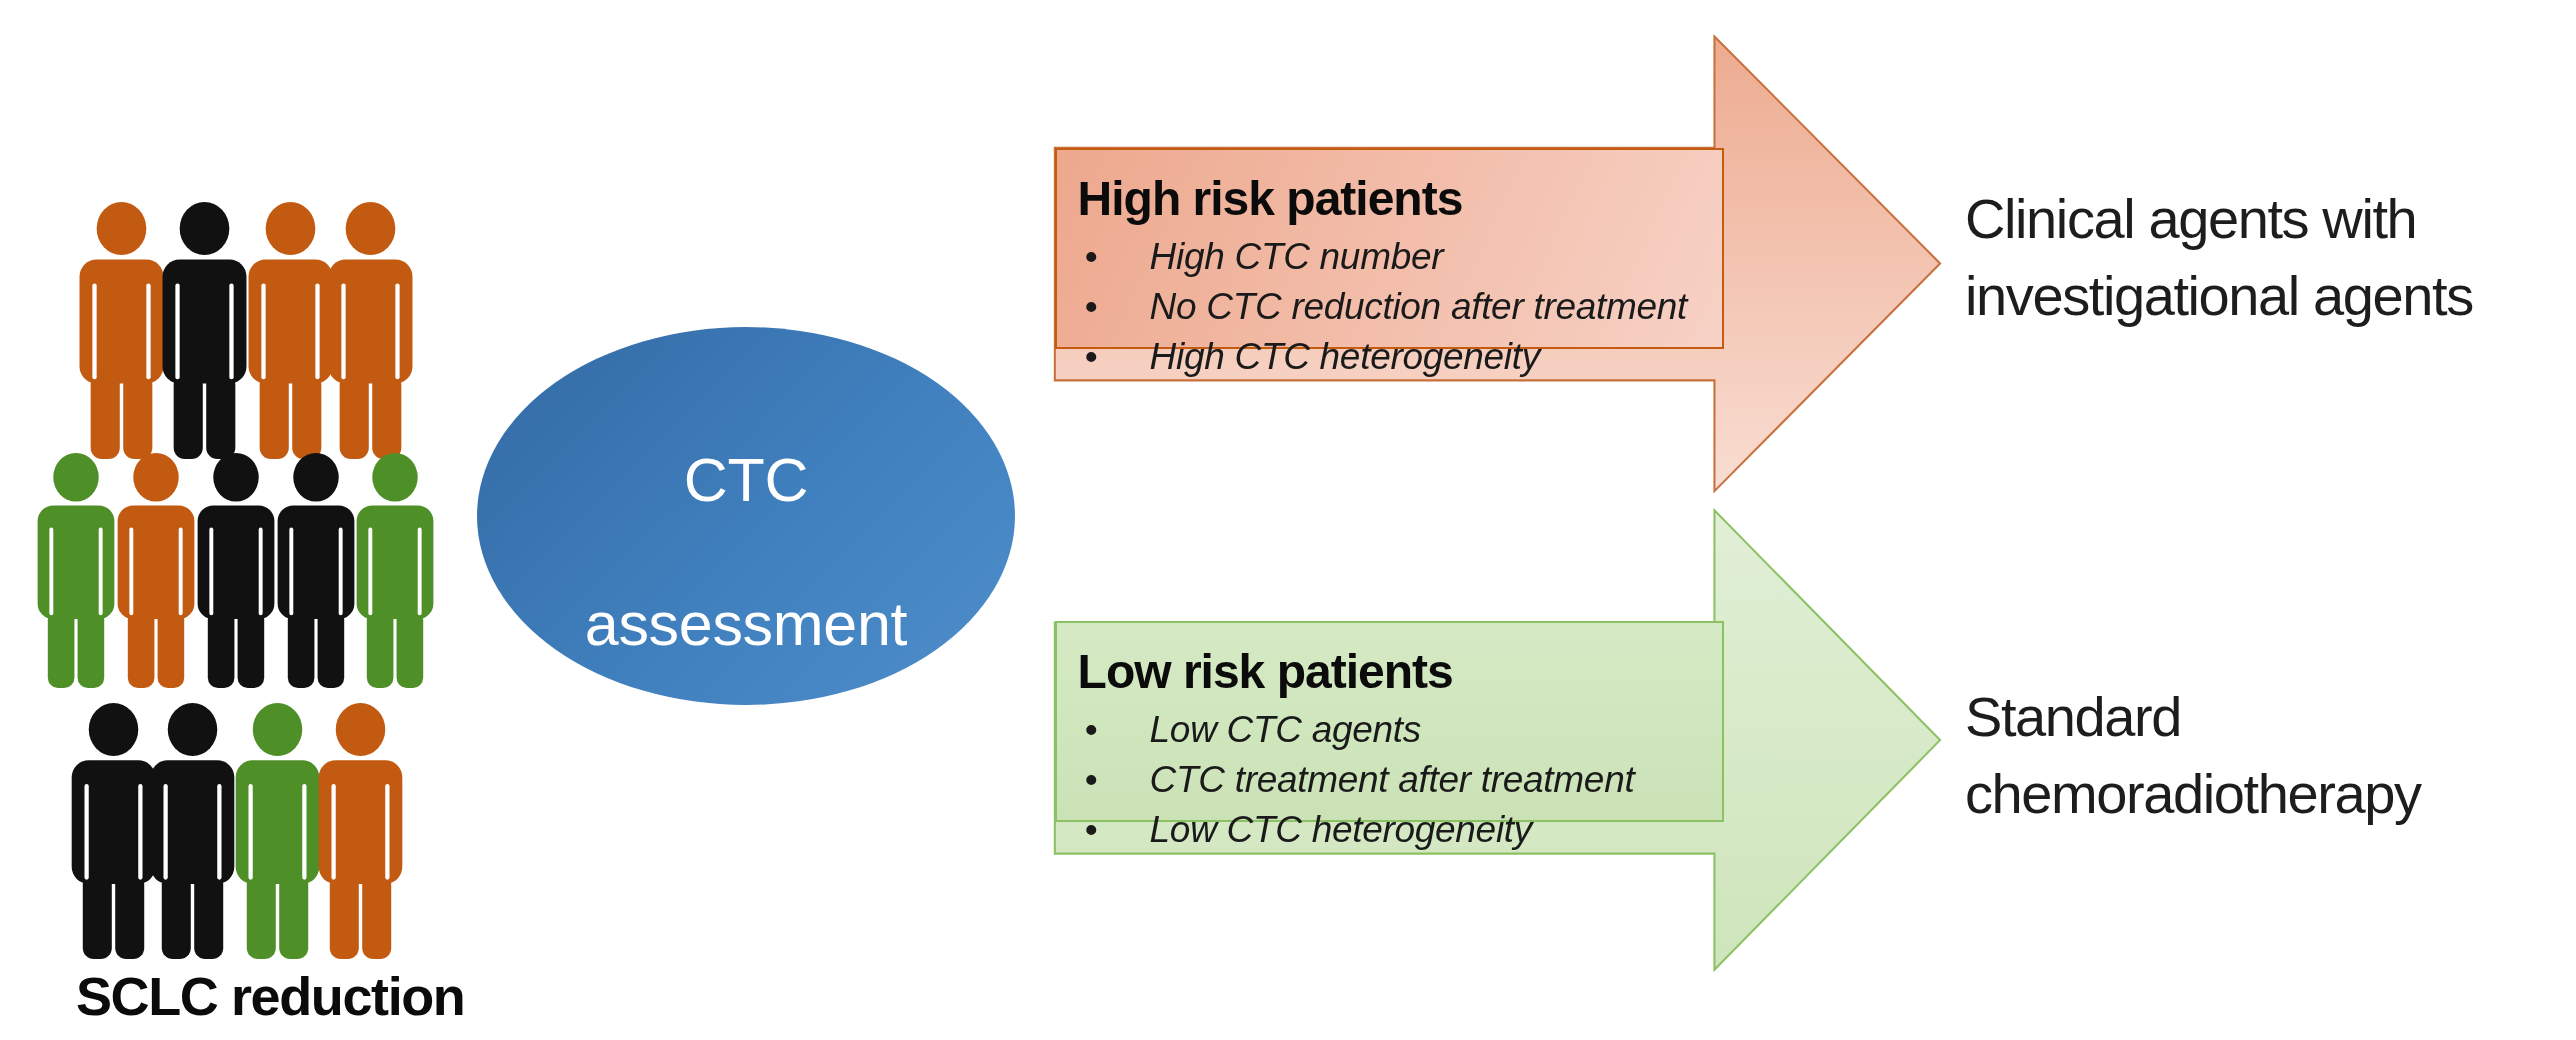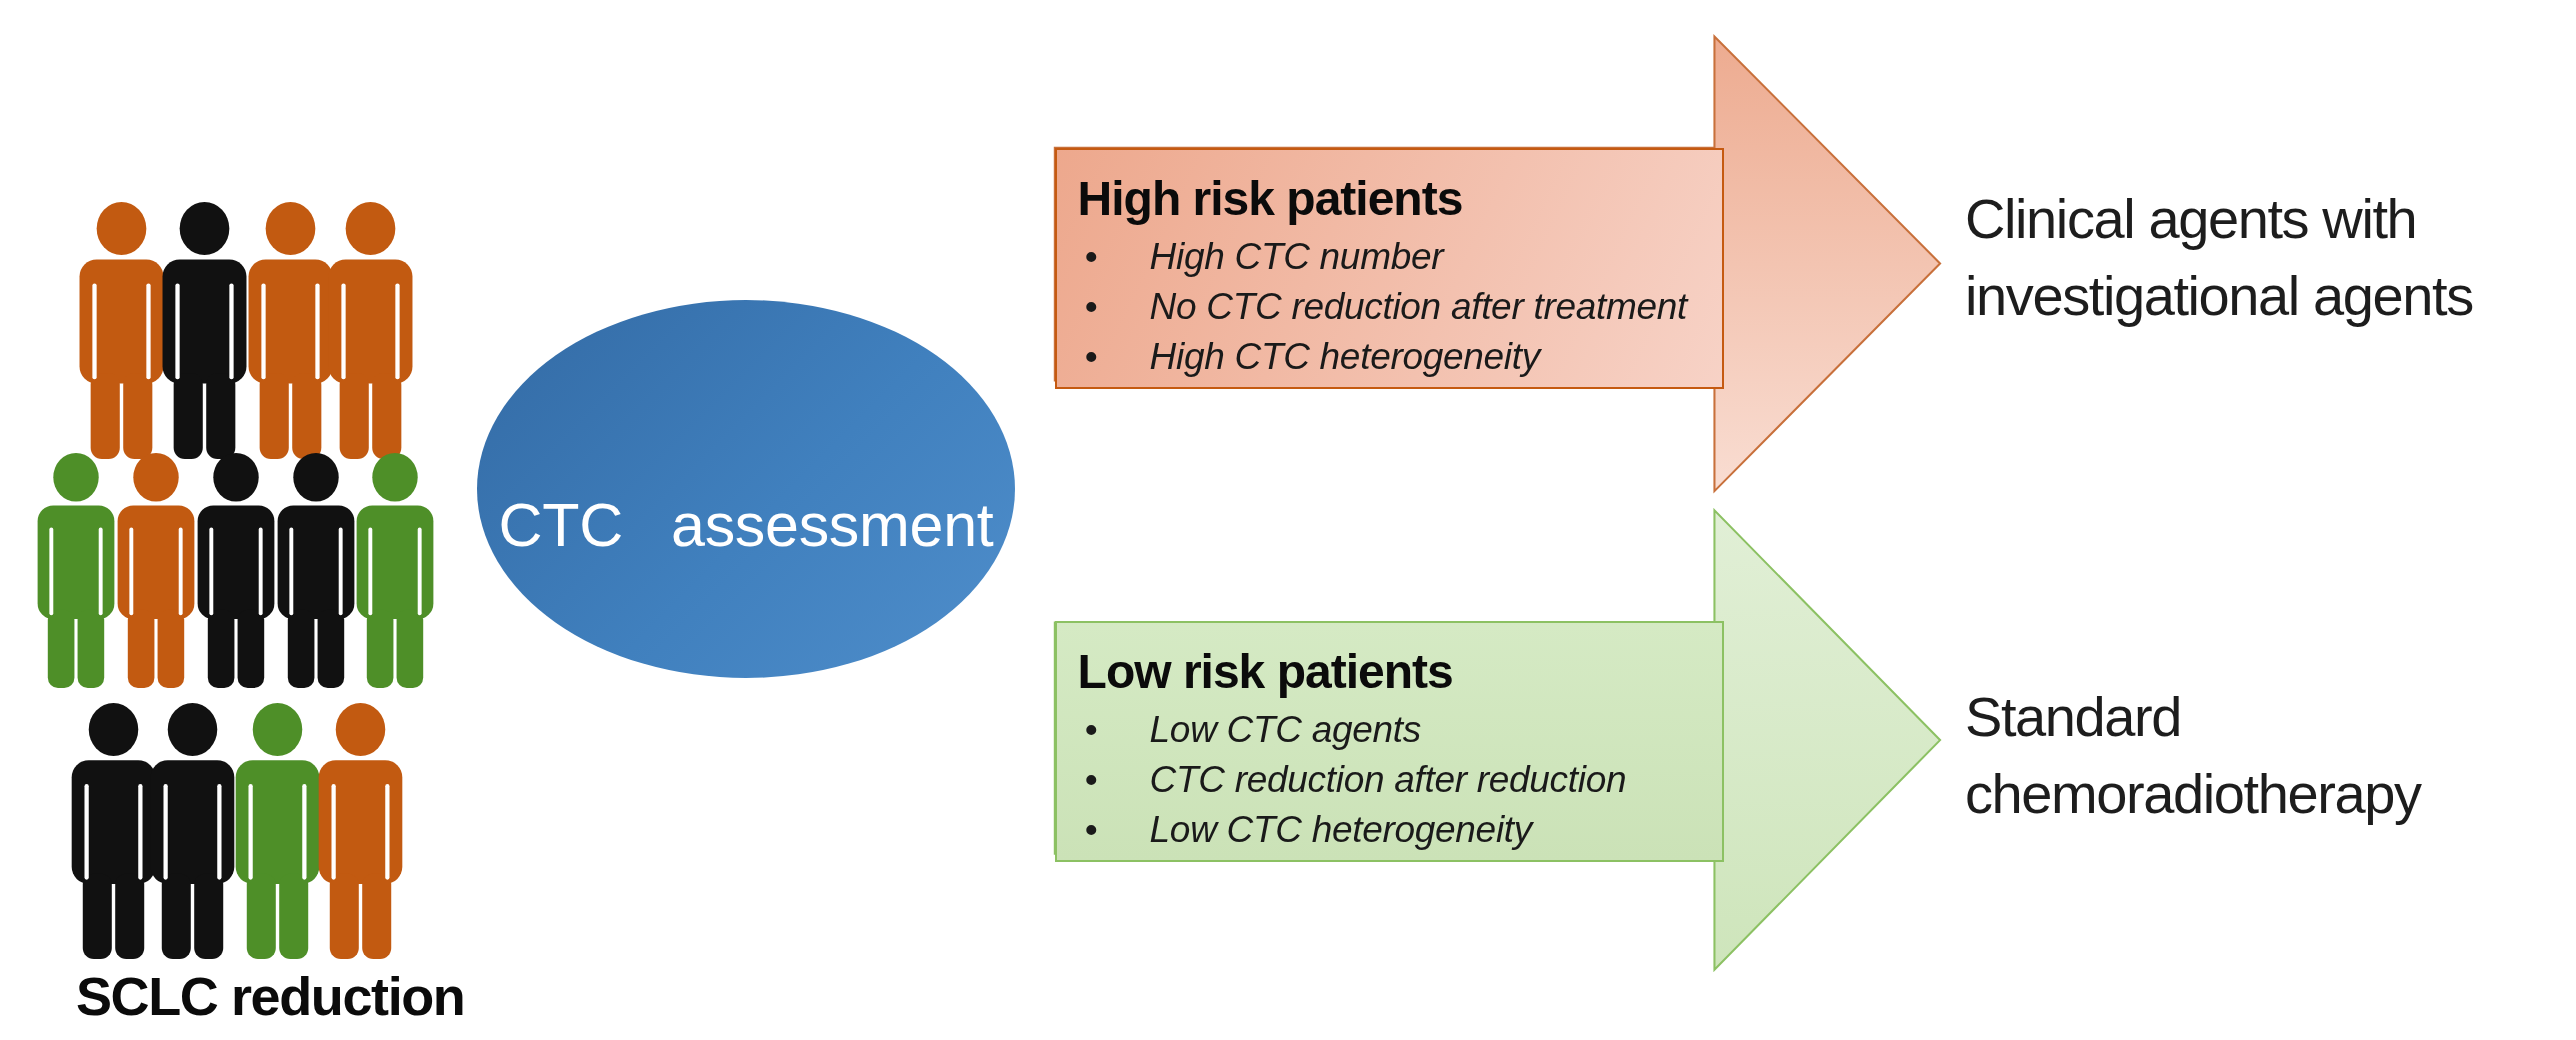--- a/index.html
+++ b/index.html
@@ -7,34 +7,34 @@
     position:relative; width:2576px; height:1040px; overflow:hidden;
     background:#ffffff; font-family:"Liberation Sans", sans-serif;
   }
   svg.layer { position:absolute; left:0; top:0; width:2576px; height:1040px; }
 
   
   .person { position:absolute; display:block; }
 
   
   .ellipse {
-    position:absolute; left:477px; top:300px; width:538px; height:378px;
+    position:absolute; left:477px; top:327px; width:538px; height:378px;
     border-radius:50%;
     background:linear-gradient(135deg, var(--ellipse-dark) 0%, #4080BE 55%, var(--ellipse-light) 100%);
-    display:flex; flex-direction:row; align-items:center; justify-content:center;
+    display:flex; flex-direction:column; align-items:center; justify-content:center;
     padding-top:72px; box-sizing:border-box;gap:48px;
   }
   .ellipse-line {
     color:#ffffff; font-size:61px; line-height:96px; letter-spacing:-0.3px;
     white-space:nowrap;
   }
 
   
   .risk-box {
-    position:absolute; left:1055px; width:669px; height:241px;
+    position:absolute; left:1055px; width:669px; height:201px;
     box-sizing:border-box; border:2.8px solid; padding:20.6px 18px 0 20.6px;
   }
   .risk-box.high {
     top:148px;
     border-color:var(--high-box-border);
     background:linear-gradient(115deg, var(--high-box-fill-dark) 0%, var(--high-box-fill-light) 100%);
   }
   .risk-box.low {
     top:621px;
     border-color:var(--low-box-border);
@@ -153,21 +153,21 @@
       <li>High CTC number</li>
       <li>No CTC reduction after treatment</li>
       <li>High CTC heterogeneity</li>
     </ul>
   </div>
 
   <div class="risk-box low">
     <div class="box-title">Low risk patients</div>
     <ul class="bullets">
       <li>Low CTC agents</li>
-      <li>CTC reduction after reduction</li>
+      <li>CTC treatment after treatment</li>
       <li>Low CTC heterogeneity</li>
     </ul>
   </div>
 
   <div class="outcome high">
     <div>Clinical agents with</div>
     <div>investigational agents</div>
   </div>
   <div class="outcome low">
     <div>Standard</div>

